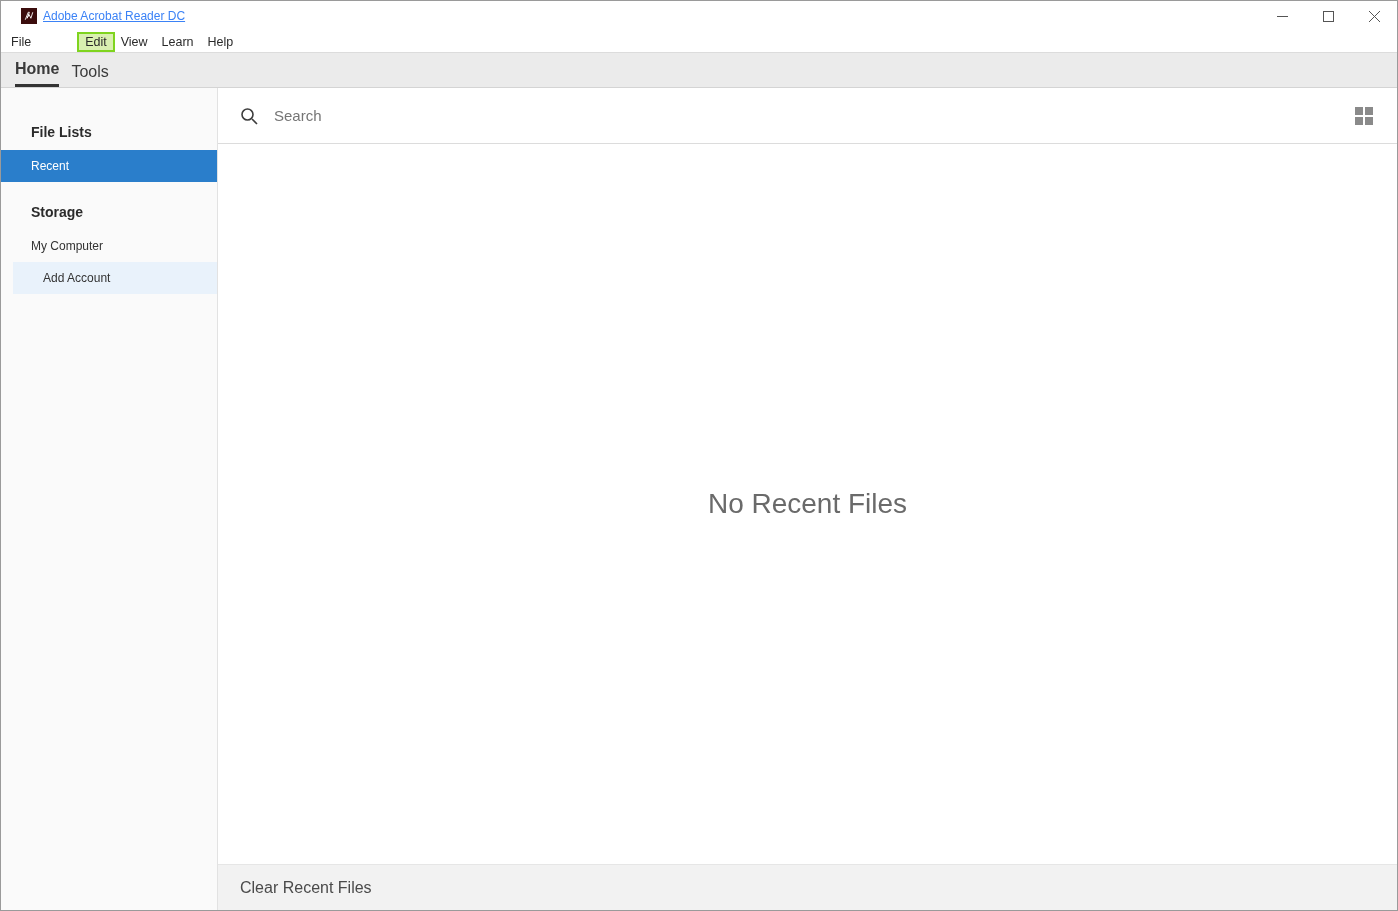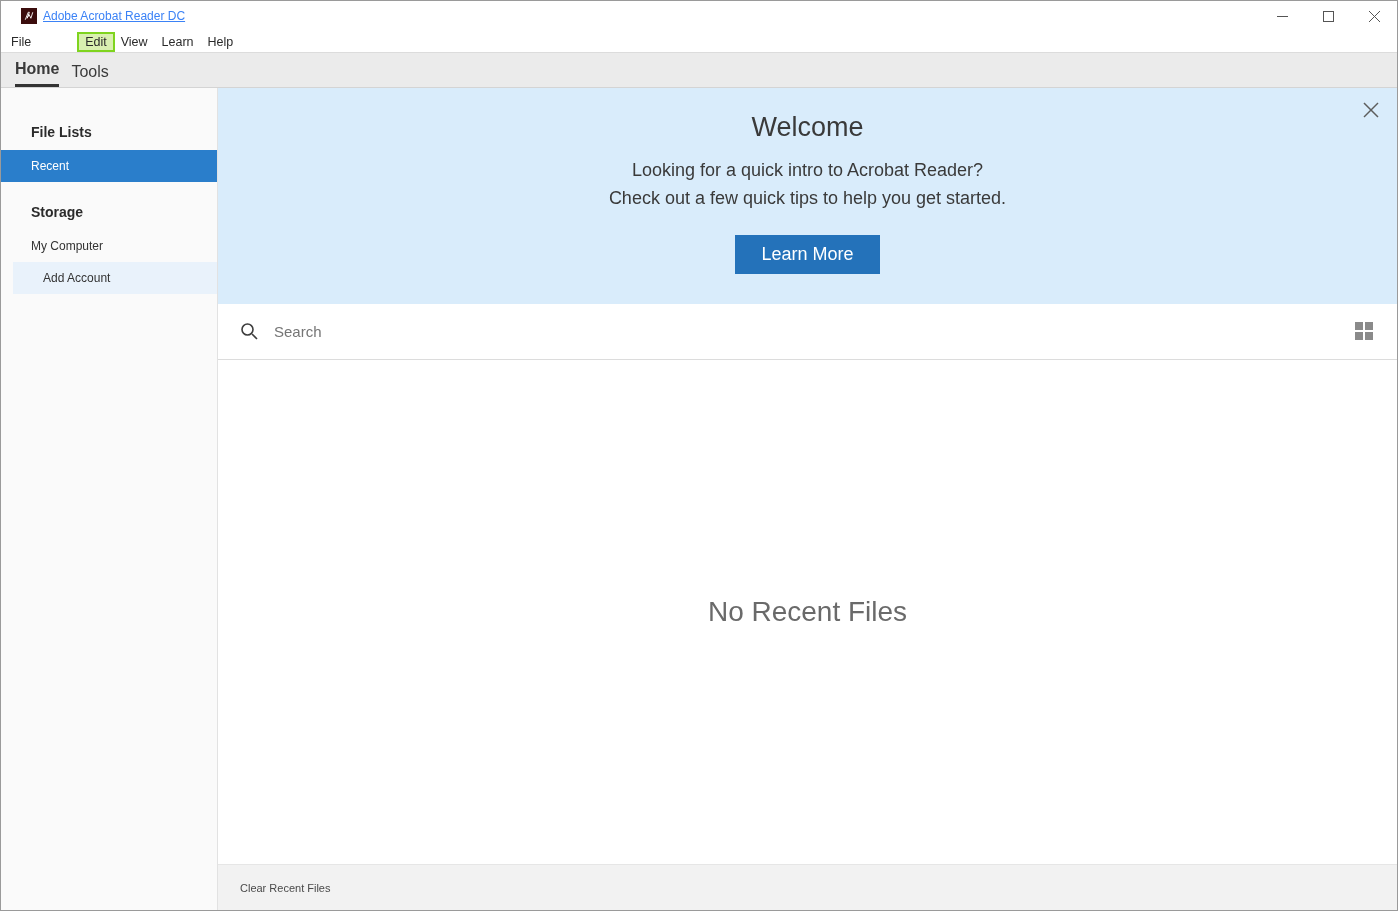--- a/index.html
+++ b/index.html
@@ -213,21 +213,21 @@
   }
 
   
   .footer {
     height: 46px;
     border-top: 1px solid #e6e6e6;
     background: #f2f2f2;
     display: flex;
     align-items: center;
     padding-left: 22px;
-    font-size: 11px;
+    font-size: 16px;
     color: #4a4a4a;
   }
 </style>
 </head>
 <body>
 
 <div class="titlebar">
   <span class="app-icon">
     <svg viewBox="0 0 16 16">
         <path d="M3 13 L7 3 L8.5 3 L5.5 11 L8 6 L10.5 11 L13 3" stroke="#fff" stroke-width="1.2" fill="none"></path>
@@ -274,32 +274,20 @@
         <div class="nav-item selected">Recent</div>
       </div>
     <div class="section-header" style="margin-top:8px">Storage</div>
     <div id="sb-sec2">
         <div class="nav-item">My Computer</div>
         <div class="nav-item soft">Add Account</div>
       </div>
   </div>
 
   <div class="main">
-    <div class="welcome">
-      <div class="close-banner">
-        <svg viewBox="0 0 16 16">
-            <line x1="1" y1="1" x2="15" y2="15"></line>
-            <line x1="15" y1="1" x2="1" y2="15"></line>
-          </svg>
-      </div>
-      <h1>Welcome</h1>
-      <div class="line">Looking for a quick intro to Acrobat Reader?</div>
-      <div class="line">Check out a few quick tips to help you get started.</div>
-      <button class="learn-more">Learn More</button>
-    </div>
 
     <div class="searchrow">
       <span class="search-icon">
         <svg viewBox="0 0 18 18">
             <circle cx="7.5" cy="7.5" r="5.5"></circle>
             <line x1="12" y1="12" x2="17" y2="17"></line>
           </svg>
       </span>
       <input type="text" placeholder="Search" style="">
       <div class="view-toggle">

